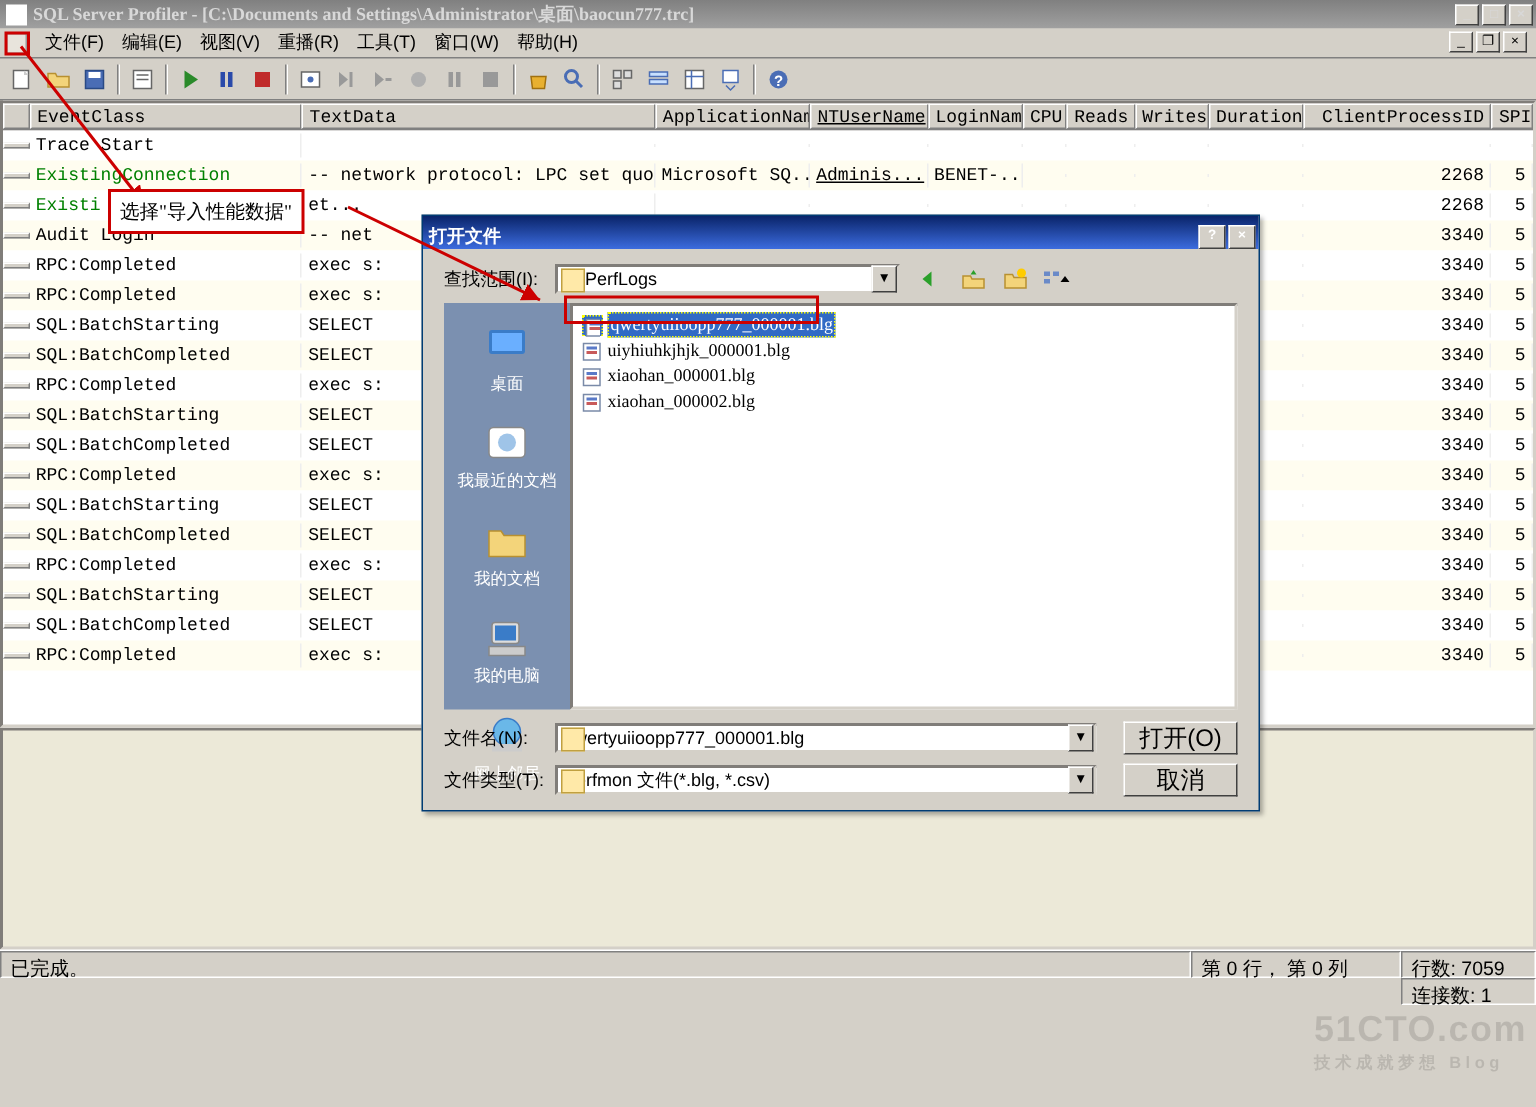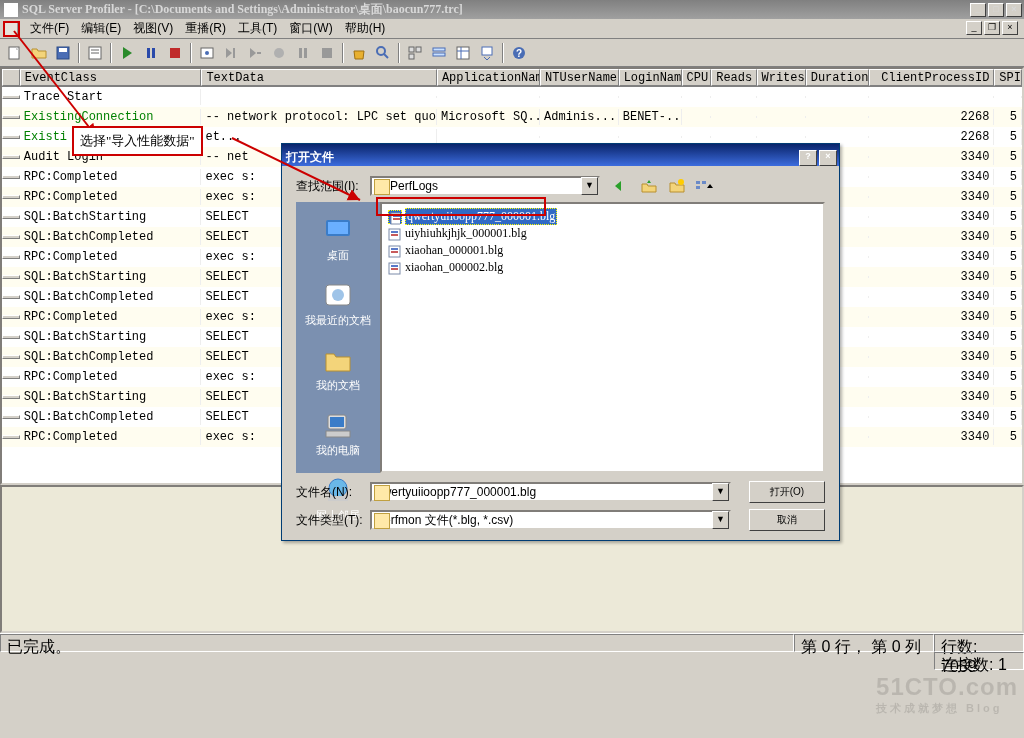--- a/index.html
+++ b/index.html
@@ -18,25 +18,25 @@
 .icon-sm { width:16px; height:16px; }
 .gridarea { position:relative; background:#fff; height:418px; border:2px inset #d4d0c8; overflow:hidden; }
 .gridhead { display:flex; background:#d4d0c8; height:18px; border-bottom:1px solid #808080; }
 .gth { border:1px solid; border-color:#fff #808080 #808080 #fff; padding:1px 4px; overflow:hidden; white-space:nowrap; font-family:"Courier New"; font-size:12px; }
 .gridbody { font-family:"Courier New"; font-size:12px; }
 .grow { display:flex; height:20px; align-items:center; }
 .grow:nth-child(odd) { background:#fff; }
 .grow:nth-child(even) { background:#fffdf0; }
 .gc { padding:1px 4px; overflow:hidden; white-space:nowrap; border-right:1px solid #eee; }
 .c0{width:18px;background:#d4d0c8;border:1px solid;border-color:#fff #808080 #808080 #fff;}
-.c1{width:185px;} .c2{width:240px;} .c3{width:105px;} .c4{width:80px;} .c5{width:64px;} .c6{width:30px;} .c7{width:46px;} .c8{width:50px;text-align:right;} .c9{width:64px;text-align:right;} .c10{width:128px;text-align:right;} .c11{width:28px;text-align:right;}
+.c1{width:185px;} .c2{width:240px;} .c3{width:105px;} .c4{width:80px;text-decoration:underline;} .c5{width:64px;} .c6{width:30px;} .c7{width:46px;} .c8{width:50px;text-align:right;} .c9{width:64px;text-align:right;} .c10{width:128px;text-align:right;} .c11{width:28px;text-align:right;}
 .green { color:#008000; }
 .lowerpane { height:148px; background:#ece9d8; border:2px inset #d4d0c8; }
 .statusbar { height:40px; background:#d4d0c8; border-top:1px solid #fff; display:flex; }
-.statcell { border:1px solid; border-color:#808080 #fff #fff #808080; padding:2px 6px; height:18px; font-size:16px; }
+.statcell { border:1px solid; border-color:#808080 #fff #fff #808080; padding:2px 6px; height:18px; font-size:13px; }
 .annot-arrow { position:absolute; z-index:40; pointer-events:none; }
 .annot-box { position:absolute; border:2px solid #c00; background:#fff; padding:4px 6px; font-size:13px; font-family:"SimSun"; color:#000; z-index:41; }
 .annot-rect { position:absolute; border:2px solid #c00; z-index:42; pointer-events:none; }
 .dialog { position:absolute; left:281px; top:143px; width:559px; height:398px; background:#d4d0c8; border:1px solid #003c74; z-index:30; box-shadow:2px 2px 3px rgba(0,0,0,.3); }
 .dlgtitle { height:22px; background:linear-gradient(#0a246a,#3c6cde); color:#fff; display:flex; align-items:flex-end; padding-left:4px; font-weight:bold; }
 .dlgtitle .winbtn { width:18px; height:16px; }
 .dlgbody { padding:10px 14px; }
 .dlgrow { display:flex; align-items:center; margin-bottom:6px; }
 .dlglabel { width:74px; }
 .combo { flex:1; height:20px; background:#fff; border:2px inset #d4d0c8; display:flex; align-items:center; padding-left:18px; font-size:12px; position:relative; }
@@ -45,21 +45,21 @@
 .navbtns { display:flex; gap:6px; margin-left:10px; }
 .navbtn { width:22px; height:20px; display:flex; align-items:center; justify-content:center; cursor:pointer; }
 .placesbar { width:84px; background:#7b90b0; float:left; height:271px; padding-top:6px; }
 .placeitem { text-align:center; color:#fff; font-size:11px; padding:6px 0 10px; cursor:pointer; }
 .placeitem .pico { width:32px; height:32px; margin:0 auto 2px; }
 .filelist { margin-left:84px; height:271px; background:#fff; border:2px inset #d4d0c8; padding:4px; }
 .fileitem { display:flex; align-items:center; height:17px; padding-left:2px; cursor:pointer; font-family:"SimSun"; }
 .fileitem .fico { width:14px; height:14px; margin-right:3px; display:inline-flex; }
 .fileitem.sel span { background:#316ac5; color:#fff; border:1px dotted #ff0; padding:0 1px; }
 .dlgfoot { clear:both; padding-top:8px; }
-.dlgbtn { width:76px; height:22px; background:#d4d0c8; border:1px solid; border-color:#fff #404040 #404040 #fff; cursor:pointer; font-size:10px; }
+.dlgbtn { width:76px; height:22px; background:#d4d0c8; border:1px solid; border-color:#fff #404040 #404040 #fff; cursor:pointer; font-size:16px; }
 .watermark { position:absolute; right:6px; bottom:22px; color:rgba(0,0,0,.12); font-family:Arial; font-size:24px; font-weight:bold; letter-spacing:1px; pointer-events:none; }
 .watermark small { display:block; font-size:11px; letter-spacing:3px; }
 svg { display:block; }
 </style>
 </head>
 <body>
 
 <div class="titlebar">
   <div class="ico"></div>
   <span>SQL Server Profiler - [C:\Documents and Settings\Administrator\桌面\baocun777.trc]</span>

